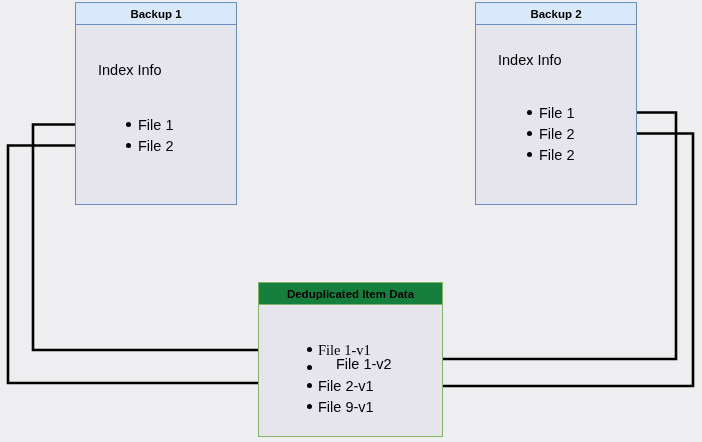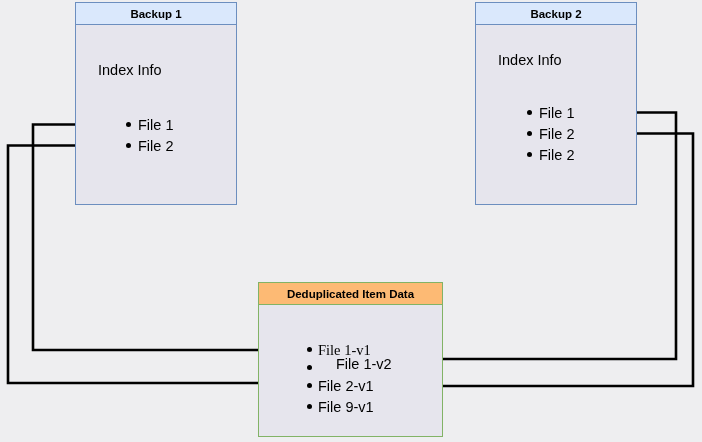--- a/index.html
+++ b/index.html
@@ -48,21 +48,21 @@
     background: #dae8fc;
     border: 1px solid #6c8ebf;
   }
   .blue .box-body {
     background: #e6e5ed;
     border: 1px solid #6c8ebf;
     border-top: none;
   }
   
   .green .box-header {
-    background: #fdba74;
+    background: #15803d;
     border: 1px solid #82b366;
   }
   .green .box-body {
     background: #e6e5ed;
     border: 1px solid #82b366;
     border-top: none;
   }
   .index-label {
     position: absolute;
     font-size: 14.5px;

